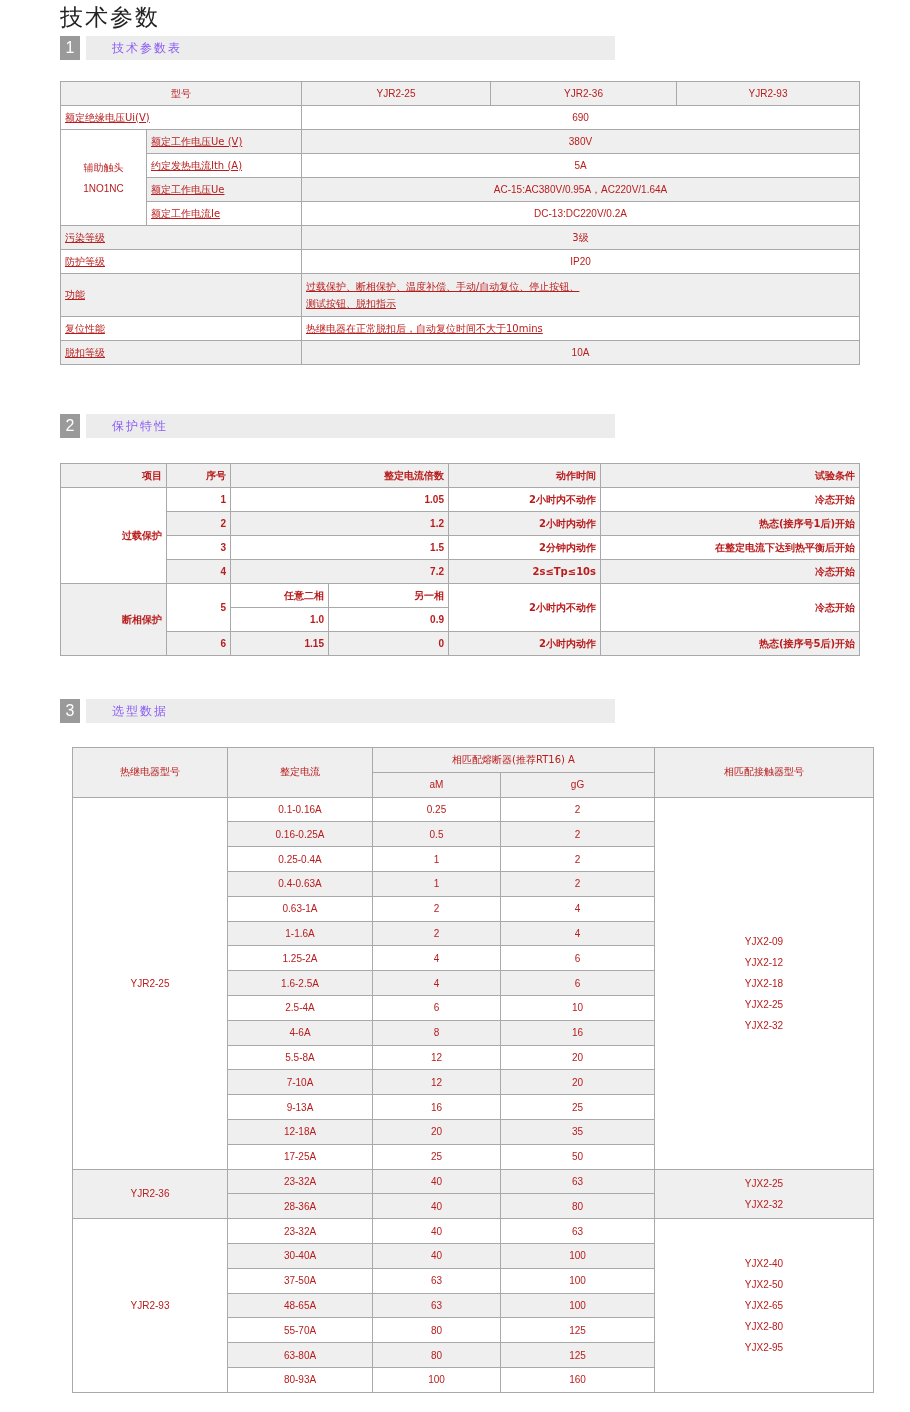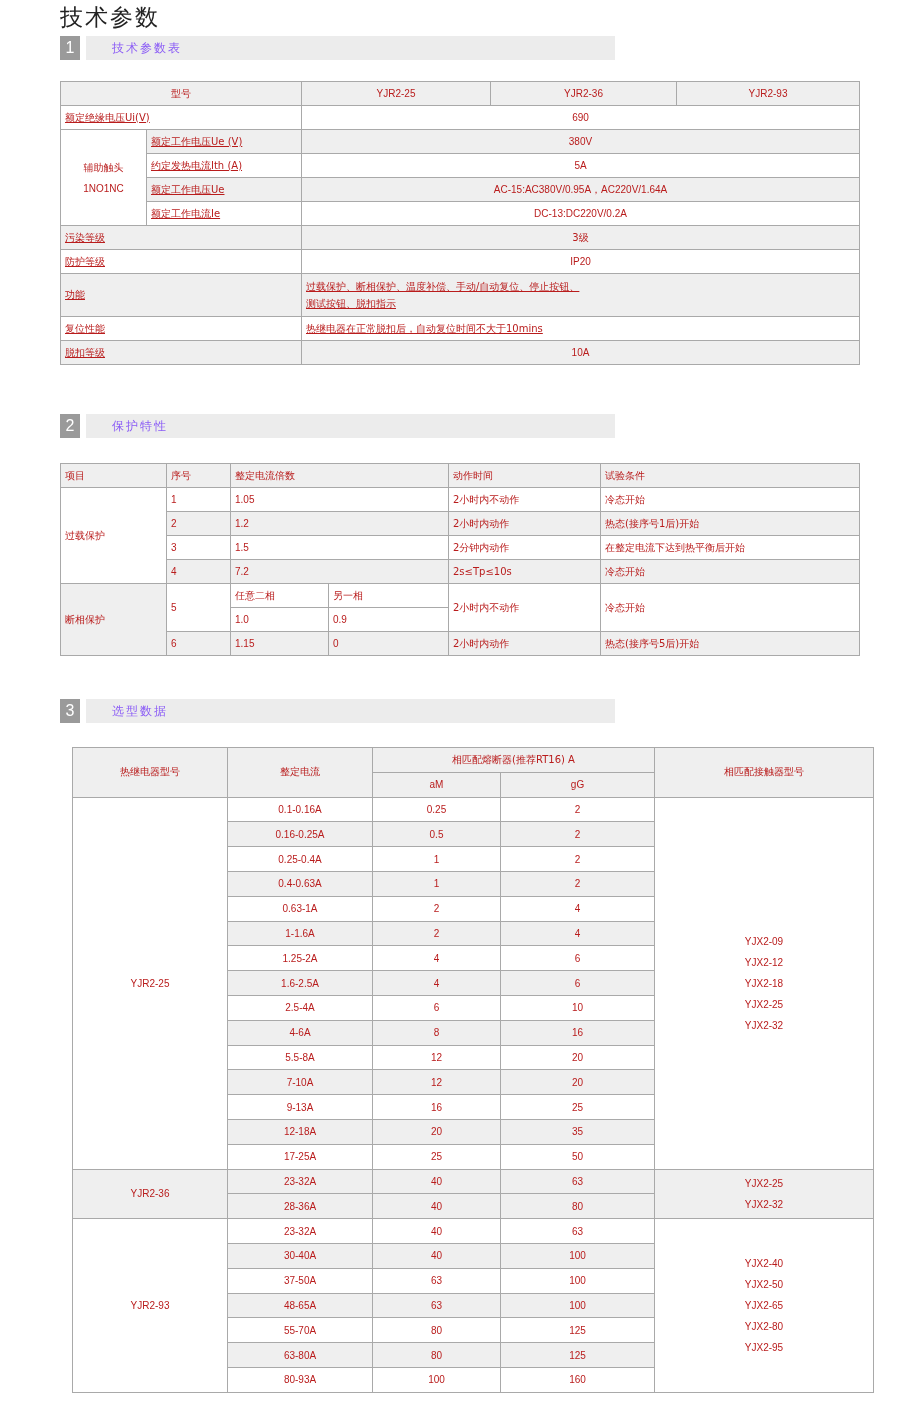--- a/index.html
+++ b/index.html
@@ -14,21 +14,21 @@
   td, th { border: 1px solid #a9a9a9; padding: 0 4px; font-weight: normal; }
   .g { background: #efefef; }
   .w { background: #ffffff; }
   .c { text-align: center; }
   .l { text-align: left; text-decoration: underline; }
   .num { font-family: "Liberation Sans", sans-serif; }
 
   #t1 { left: 60px; top: 81px; width: 799px; }
   #t1 td { height: 23px; }
   #t2 { left: 60px; top: 463px; width: 799px; }
-  #t2 td { height: 23px; text-align: left; }
+  #t2 td { height: 23px; text-align: right; font-weight: bold; }
   #t3 { left: 72px; top: 747px; width: 799px; }
   #t3 td { height: 23.8px; text-align: center; }
   .multi { line-height: 21px; }
 </style>
 </head>
 <body>
 
 <div class="page-title">技术参数</div>
 
 <div class="sec-head" style="top:36px;">

